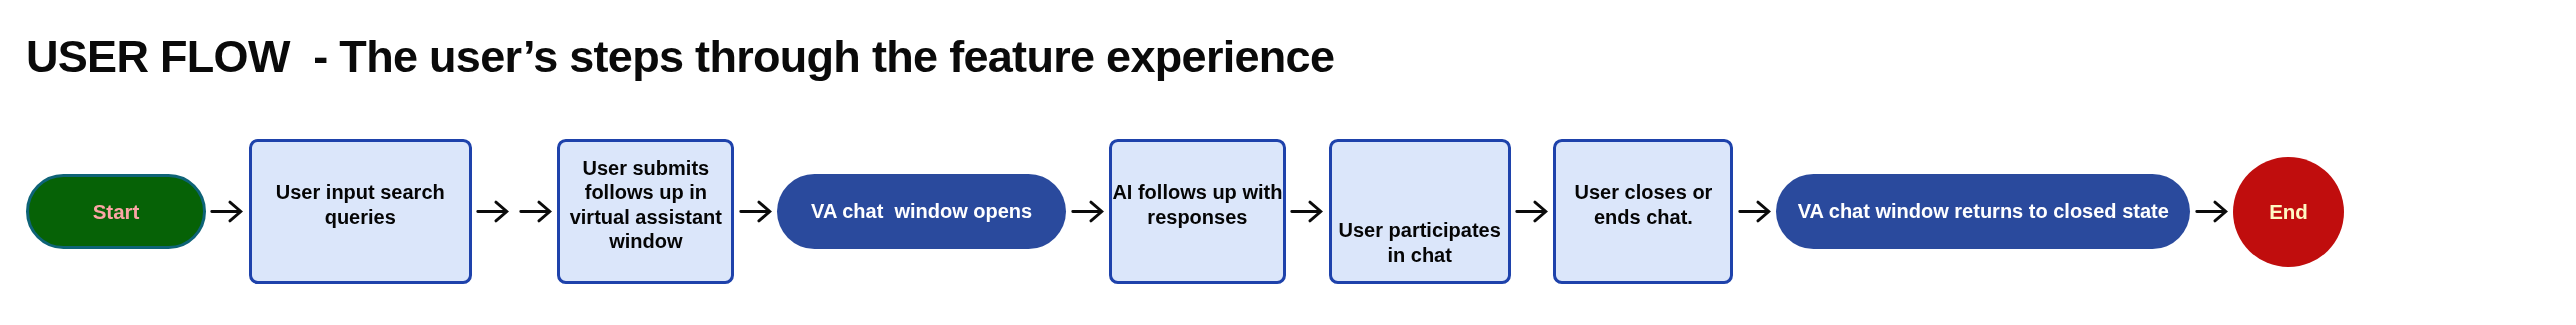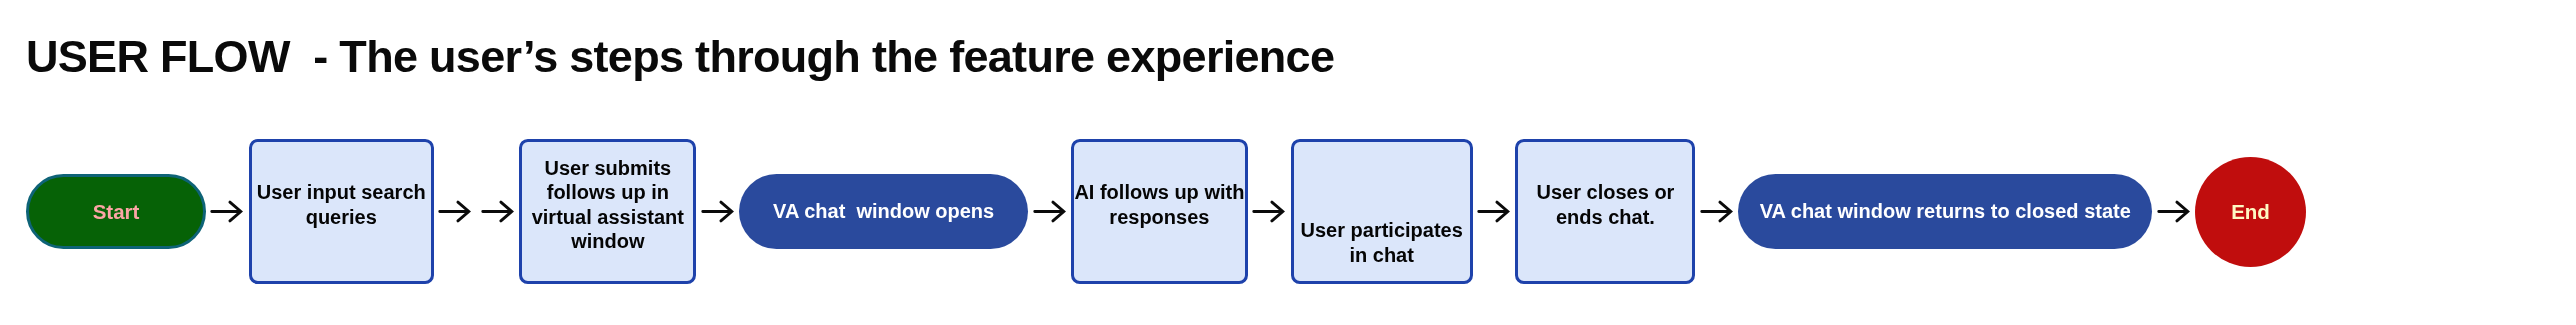--- a/index.html
+++ b/index.html
@@ -70,21 +70,21 @@
   .node.terminal-circle {
     width: 111px;
     height: 110px;
     border-radius: 50%;
     background: #c00d0d;
     color: #fef9c3;
     font-size: 20.5px;
   }
   
   .w-start { width: 180px; }
-  .w-r1 { width: 185px; }
+  .w-r1 { width: 223px; }
   .w-p1 { width: 221px; }
   .w-r2 { width: 177px; }
   .w-p2 { width: 289px; }
   .w-r3 { width: 177px; }
   .w-r4 { width: 182px; align-items: flex-end; }
   .w-r5 { width: 180px; }
   .w-p3 { width: 414px; text-align: center; }
   .arrow {
     flex: 0 0 auto;
     margin: 0 4.4px;

